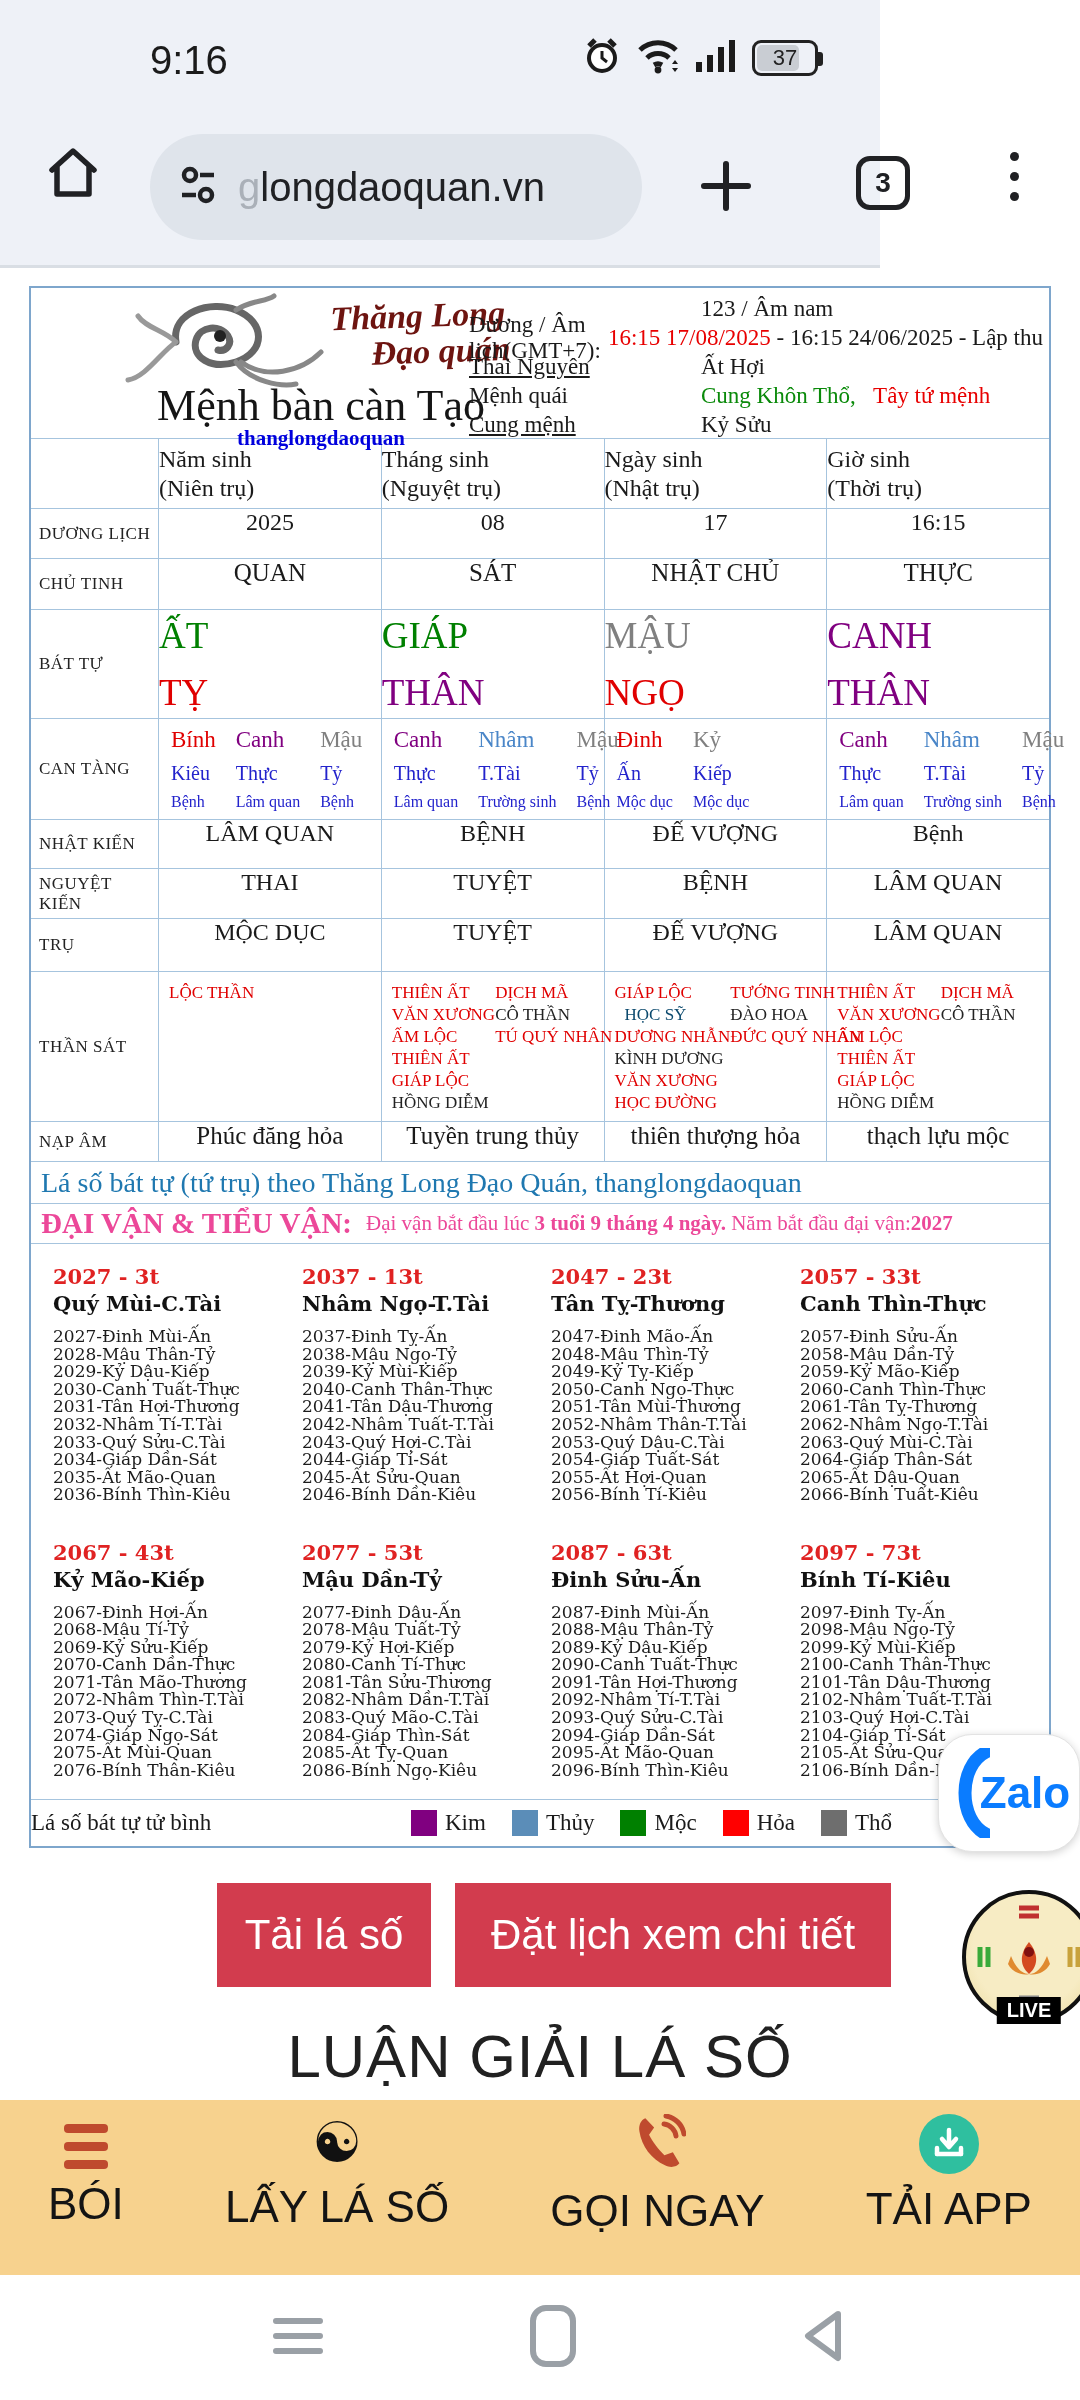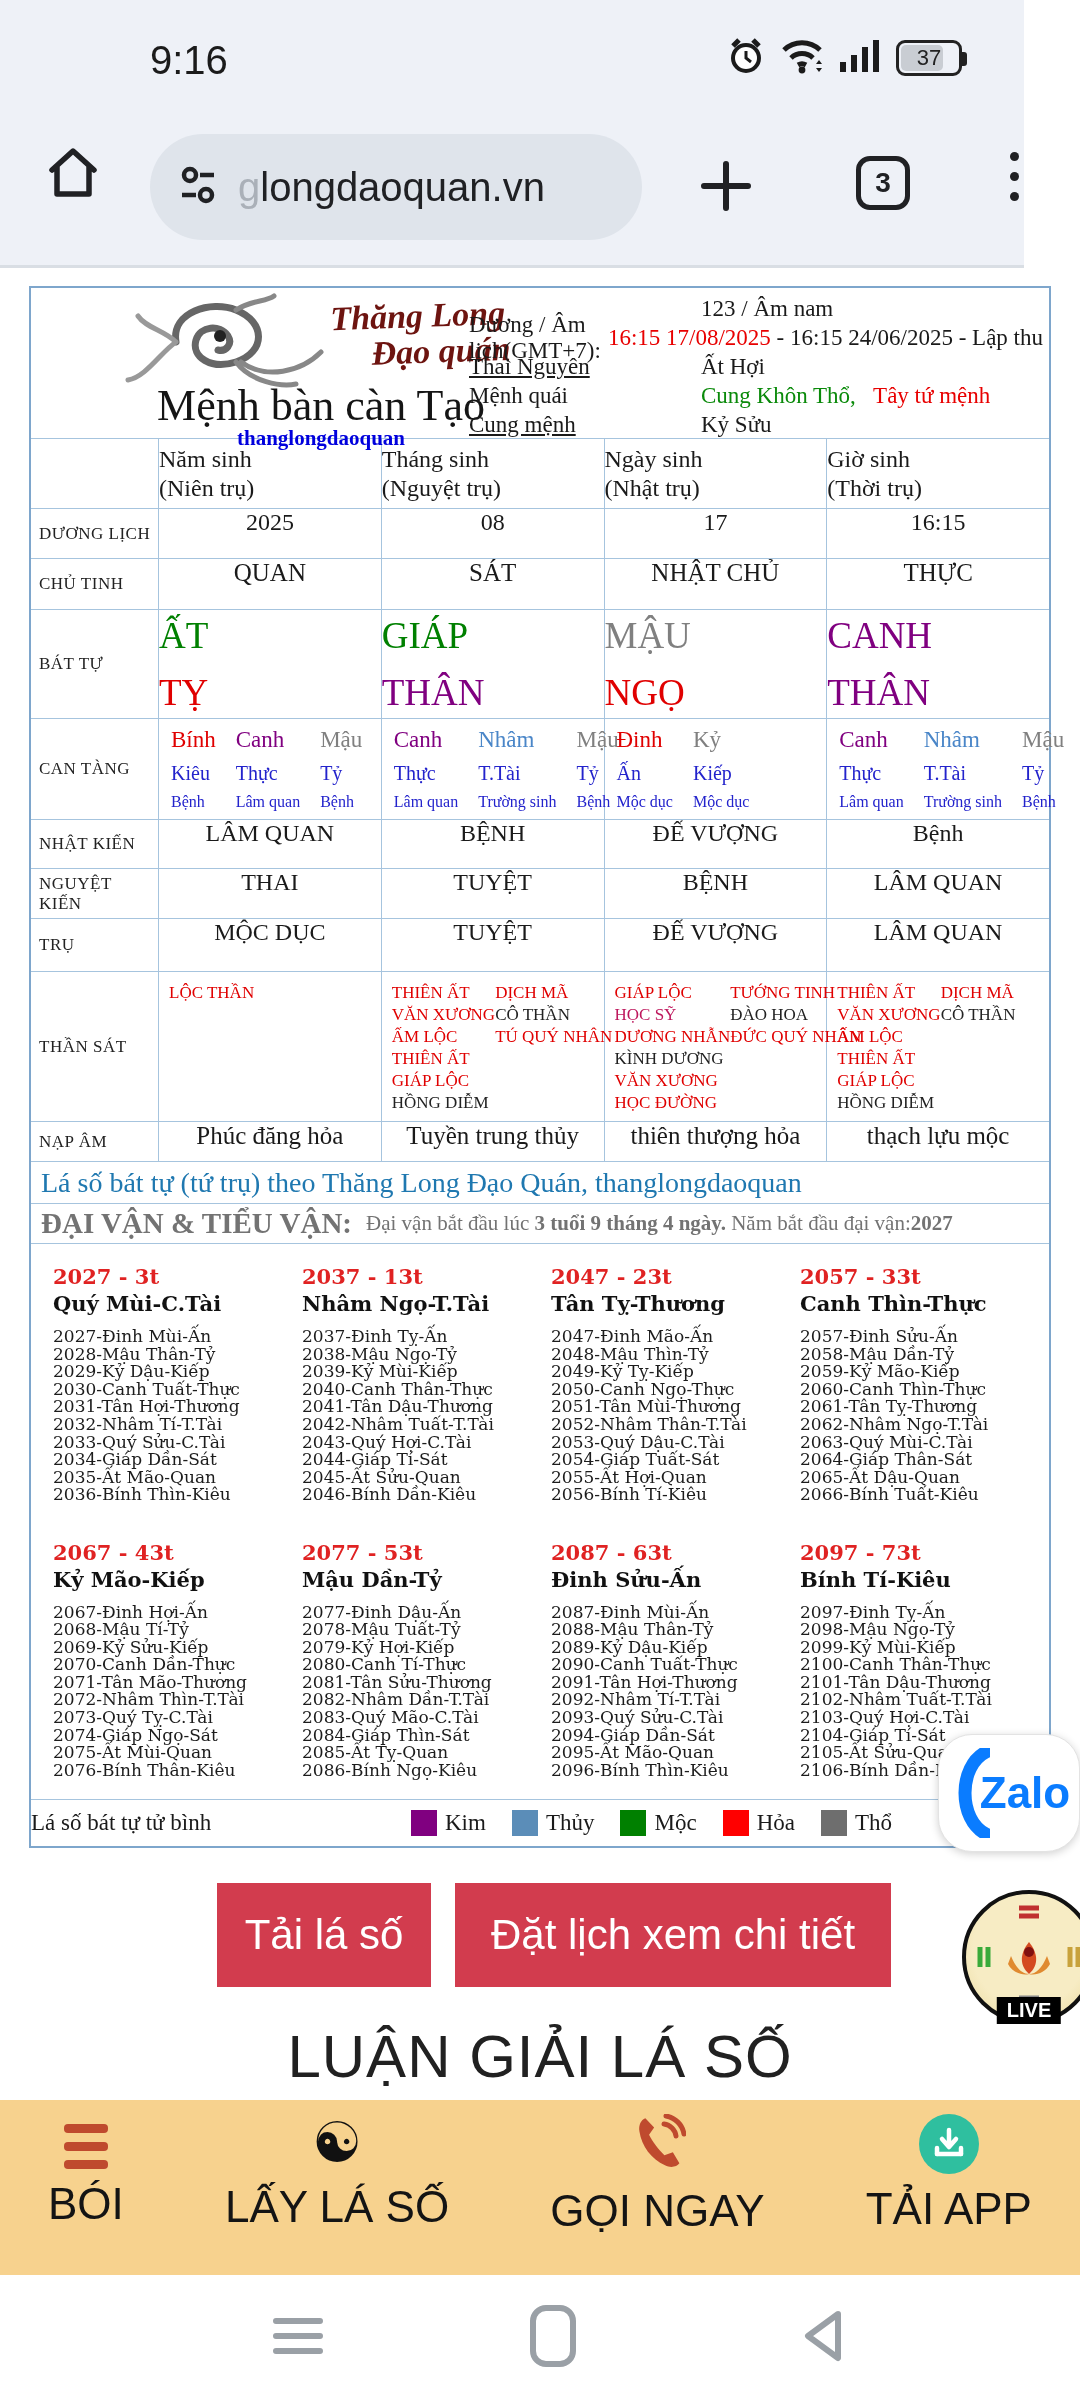--- a/index.html
+++ b/index.html
@@ -7,21 +7,21 @@
     --red:#e00000; --purple:#800080; --green:#008000; --gray:#808080;
     --blue:#2323cc; --nham:#4a86c8;
     --serif:"Liberation Serif","DejaVu Serif",serif;
     --sans:"Liberation Sans","DejaVu Sans",sans-serif;
   }
   *{box-sizing:border-box;margin:0;padding:0}
   html,body{width:1080px;height:2400px;overflow:hidden;background:#fff;font-family:var(--sans)}
   .screen{position:relative;width:1080px;height:2400px}
 
   
-  .chrome{position:absolute;top:0;left:0;width:1024px;height:268px;background:#eef1f7;border-bottom:3px solid #d9dee4}
+  .chrome{position:absolute;top:0;left:0;width:880px;height:268px;background:#eef1f7;border-bottom:3px solid #d9dee4}
   .statusbar{position:absolute;top:0;left:0;right:0;height:108px}
   .clock{position:absolute;left:150px;top:38px;font-size:40px;color:#1b1b1b;font-weight:400}
   .sticons{position:absolute;right:62px;top:36px;display:flex;align-items:center;gap:14px}
   .batt{position:relative;width:66px;height:36px;border:3px solid #222;border-radius:9px;display:flex;align-items:center;justify-content:center}
   .batt .lvl{position:absolute;left:2px;top:2px;bottom:2px;width:70%;background:#c9cdd3;border-radius:5px}
   .batt span{position:relative;font-size:22px;color:#222}
   .batt:after{content:"";position:absolute;right:-8px;top:9px;width:5px;height:14px;background:#222;border-radius:0 3px 3px 0}
   .toolbar{position:absolute;top:108px;left:0;right:0;height:157px;display:flex;align-items:center}
   .homebtn{position:absolute;left:44px;top:36px}
   .urlpill{position:absolute;left:150px;top:26px;width:492px;height:106px;background:#dfe4eb;border-radius:53px;display:flex;align-items:center;padding:0 26px}
@@ -66,21 +66,21 @@
   .h-kien2{height:50px}.h-kien2 .tcell{font-size:24px}
   .h-tru{height:53px}.h-tru .tcell{font-size:24px}
   .h-thansat{height:150px}
   .ts-cell{flex:1;display:flex;padding:10px 20px 6px 10px;border-right:1px solid var(--bd);min-width:0}
   .trow .ts-cell:last-child{border-right:none}
   .ts-col{flex:1;text-align:left}
   .ts-col div{font-size:17px;line-height:22px;white-space:nowrap}
   .h-napam{height:40px}.h-napam .tcell{font-size:25px}
 
   .srcline{height:42px;border-top:1px solid var(--bd);display:flex;align-items:center;padding-left:10px;font-size:28px;color:#1f78b0}
-  .dvhead{height:40px;border-top:1px solid var(--bd);display:flex;align-items:center;padding-left:10px;color:#737373}
+  .dvhead{height:40px;border-top:1px solid var(--bd);display:flex;align-items:center;padding-left:10px;color:#ec4899}
   .dvhead .big{font-size:29px;font-weight:700;margin-right:14px}
   .dvhead .small{font-size:21px}
   .dvhead b{font-weight:700}
   .dvarea{height:556px;border-top:1px solid var(--bd);display:grid;grid-template-columns:repeat(4,1fr);padding:20px 0 0 22px;row-gap:16px;font-family:"DejaVu Serif",var(--serif)}
   .dv-head{font-size:21px;font-weight:700;color:#e02222;margin-bottom:2px}
   .dv-sub{font-size:21px;font-weight:700;color:#111;margin-bottom:12px}
   .dv-years div{font-size:17px;line-height:17.6px;color:#1c1c1c;white-space:nowrap}
   .legend{height:47px;border-top:1px solid var(--bd);display:flex;align-items:center;padding-left:0;font-size:23px}
   .legend .lab{width:380px}
   .legitems{display:flex;align-items:center;gap:26px}
@@ -391,21 +391,21 @@
           </div>
         <div class="ts-col">
             <div style="color: rgb(224, 0, 0);">DỊCH MÃ</div>
             <div style="color: rgb(34, 34, 34);">CÔ THẦN</div>
             <div style="color: rgb(224, 0, 0);">TÚ QUÝ NHÂN</div>
           </div>
       </div>
       <div class="ts-cell">
         <div class="ts-col">
             <div style="color: rgb(224, 0, 0);">GIÁP LỘC</div>
-            <div style="color: #be185d;">HỌC SỸ</div>
+            <div style="color: #0c4a6e; margin-left: 10px;">HỌC SỸ</div>
             <div style="color: rgb(224, 0, 0);">DƯƠNG NHẪN</div>
             <div style="color: rgb(34, 34, 34);">KÌNH DƯƠNG</div>
             <div style="color: rgb(224, 0, 0);">VĂN XƯƠNG</div>
             <div style="color: rgb(224, 0, 0);">HỌC ĐƯỜNG</div>
           </div>
         <div class="ts-col">
             <div style="color: rgb(224, 0, 0);">TƯỚNG TINH</div>
             <div style="color: rgb(34, 34, 34);">ĐÀO HOA</div>
             <div style="color: rgb(224, 0, 0);">ĐỨC QUÝ NHÂN</div>
           </div>

